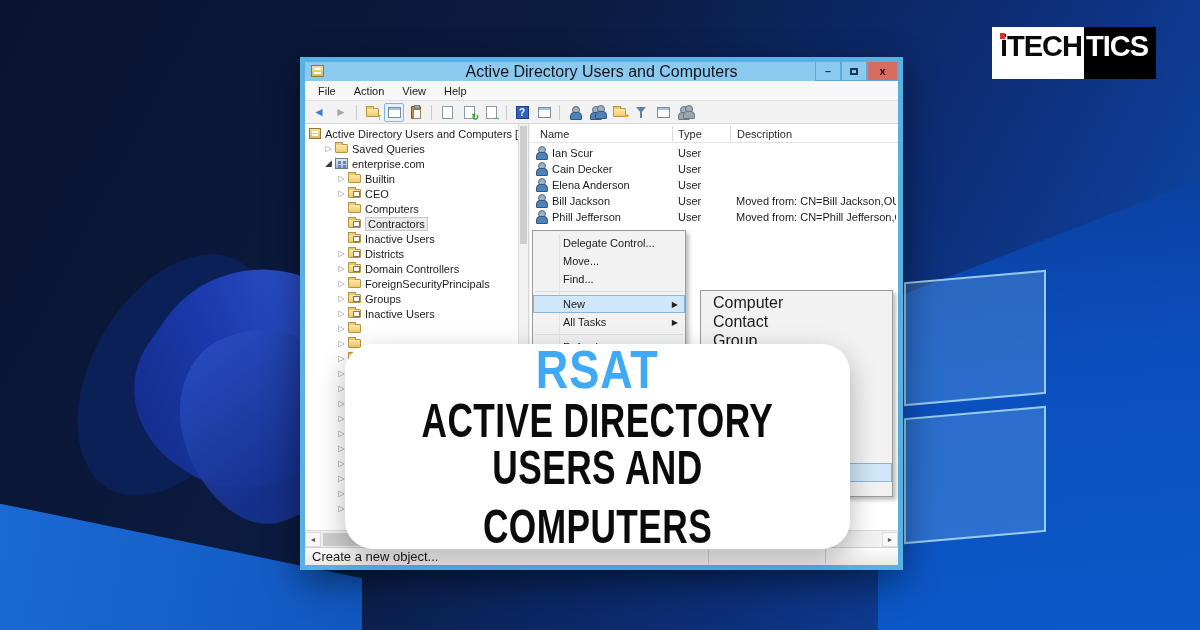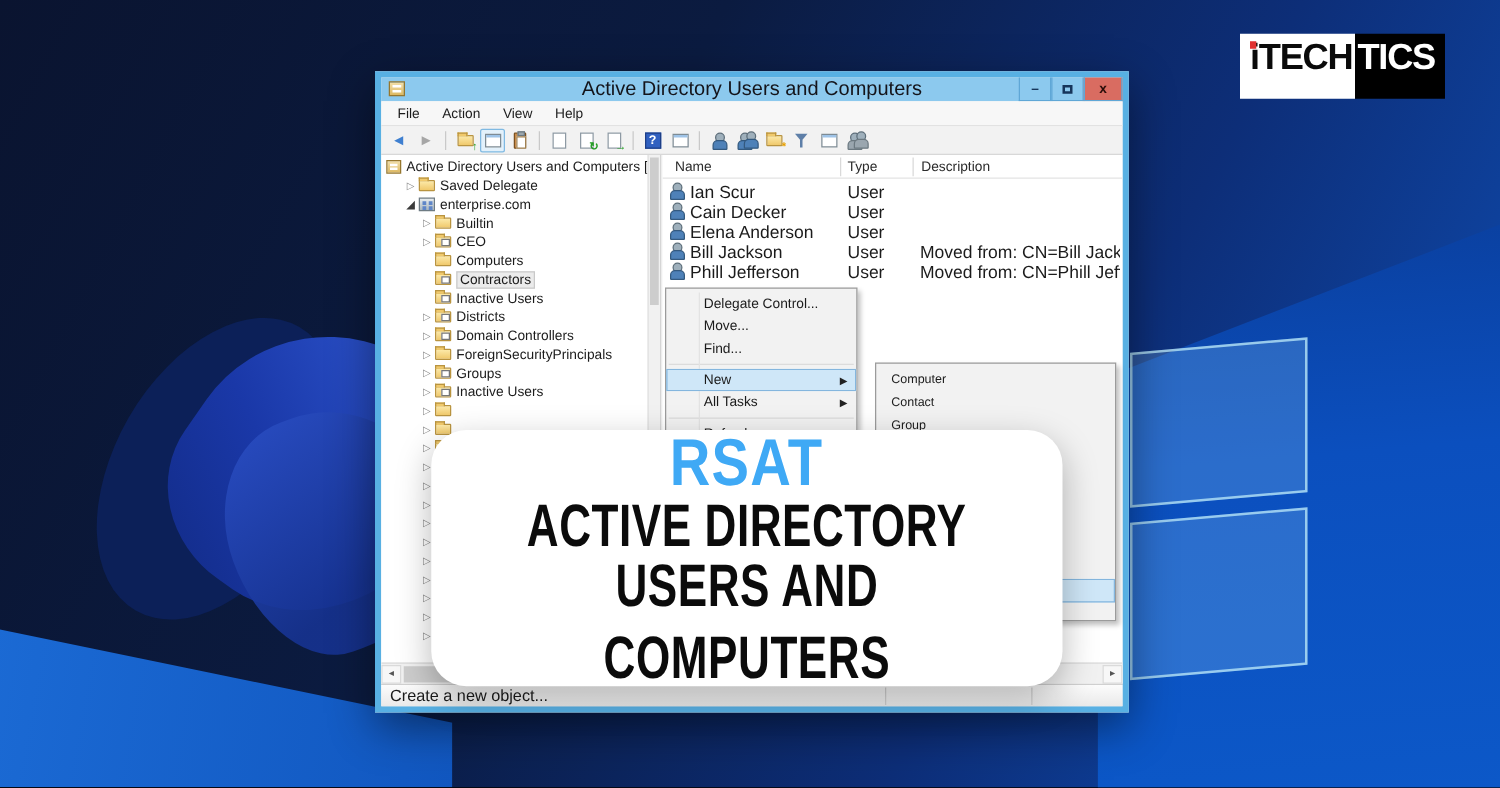--- a/index.html
+++ b/index.html
@@ -105,41 +105,41 @@
   .scroll-btn{width:16px;height:15px;background:#F7F7F7;border:1px solid #DADADA;display:flex;align-items:center;
     justify-content:center;font-size:7px;color:#555;flex:none;}
   .scroll-btn.right{margin-left:auto;}
   .hthumb{width:84px;height:13px;background:#CDCDCD;margin-left:2px;}
 
   .list-pane{position:absolute;left:530px;top:124px;width:368px;height:423px;background:#FFF;overflow:hidden;}
   .list-header{position:absolute;left:0;top:0;right:0;height:19px;border-bottom:1px solid #E4E4E4;font-size:11px;color:#2b2b2b;}
   .col-h{position:absolute;top:0;height:19px;display:flex;align-items:center;padding-left:2px;}
   .col-div{position:absolute;top:2px;height:15px;width:1px;background:#D9D9D9;}
   .list-rows{position:absolute;left:0;top:21px;right:0;}
-  .list-row{height:16px;position:relative;font-size:14px;color:#1b1b1b;}
+  .list-row{height:16px;position:relative;font-size:11px;color:#1b1b1b;}
   .list-row .ico-user{position:absolute;left:5px;top:1px;}
   .cell{position:absolute;top:0;height:16px;line-height:16px;white-space:nowrap;overflow:hidden;}
   .c-name{left:22px;width:118px;}
   .c-type{left:148px;width:55px;}
   .c-desc{left:206px;width:160px;}
 
   .statusbar{position:absolute;left:305px;top:547px;width:593px;height:18px;
     background:linear-gradient(#FCFCFC,#E9E9E9);border-top:1px solid #D0D0D0;
     display:flex;align-items:center;font-size:13px;color:#1b1b1b;padding-left:7px;}
   .sb-div{position:absolute;top:2px;height:14px;width:1px;background:#CFCFCF;}
 
   
   .ctx{position:absolute;background:#F2F2F2;border:1px solid #9B9B9B;box-shadow:3px 3px 4px rgba(0,0,0,.25);
     z-index:20;padding:3px 0;}
   .ctx.gutter::before{content:"";position:absolute;left:26px;top:3px;bottom:3px;width:1px;background:#E3E3E3;}
   .cm-item{height:18px;display:flex;align-items:center;padding:0 8px 0 30px;font-size:11px;color:#1b1b1b;position:relative;}
   .cm-item .sub-arrow{position:absolute;right:7px;font-size:8px;color:#222;}
   .cm-item.hl{background:var(--hl-bg,#CDE6F7);box-shadow:inset 0 0 0 1px var(--hl-border,#84B6DE);}
   .cm-sep{height:1px;background:#DCDCDC;margin:3px 2px;}
-  .sm-item{height:18.8px;display:flex;align-items:center;padding:0 8px 0 12px;font-size:10px;color:#1b1b1b;}
+  .sm-item{height:18.8px;display:flex;align-items:center;padding:0 8px 0 12px;font-size:16px;color:#1b1b1b;}
   .sm-item.hl{background:var(--hl-bg,#CDE6F7);box-shadow:inset 0 0 0 1px var(--hl-border,#84B6DE);}
 
   
   .overlay-card{position:absolute;left:345px;top:344px;width:505px;height:205px;background:#FFF;border-radius:28px;
     box-shadow:0 10px 28px rgba(0,0,0,.28);z-index:40;display:flex;flex-direction:column;align-items:center;
     justify-content:center;text-align:center;}
   .ov-badge{font-size:50px;font-weight:bold;color:var(--accent,#3FA9F5);transform:scale(.9,1.06);letter-spacing:1px;line-height:1;}
   .ov-line{font-size:42px;font-weight:bold;color:#0B0B0B;transform:scale(.84,1.14);letter-spacing:.5px;line-height:1.22;}
   .logo{position:absolute;top:27px;right:44px;display:flex;font-weight:bold;font-size:29px;letter-spacing:-1px;z-index:50;}
   .logo-left{background:#FFF;color:#0A0A0A;padding:3px 2px 4px 8px;position:relative;}
@@ -246,21 +246,21 @@
 
   <div class="tree-pane">
     <div class="tree-rows" id="tree">
         <div class="tree-row" style="padding-left: 4px;">
           <div class="ico-root"></div>
           <div class="tree-label">Active Directory Users and Computers [pdc.e</div>
         </div>
         <div class="tree-row" style="padding-left: 17px;">
           <div class="tree-arrow">▷</div>
           <div class="ico-folder"></div>
-          <div class="tree-label">Saved Delegate</div>
+          <div class="tree-label">Saved Queries</div>
         </div>
         <div class="tree-row" style="padding-left: 17px;">
           <div class="tree-arrow exp">◢</div>
           <div class="ico-domain"></div>
           <div class="tree-label">enterprise.com</div>
         </div>
         <div class="tree-row" style="padding-left: 30px;">
           <div class="tree-arrow">▷</div>
           <div class="ico-folder"></div>
           <div class="tree-label">Builtin</div>

